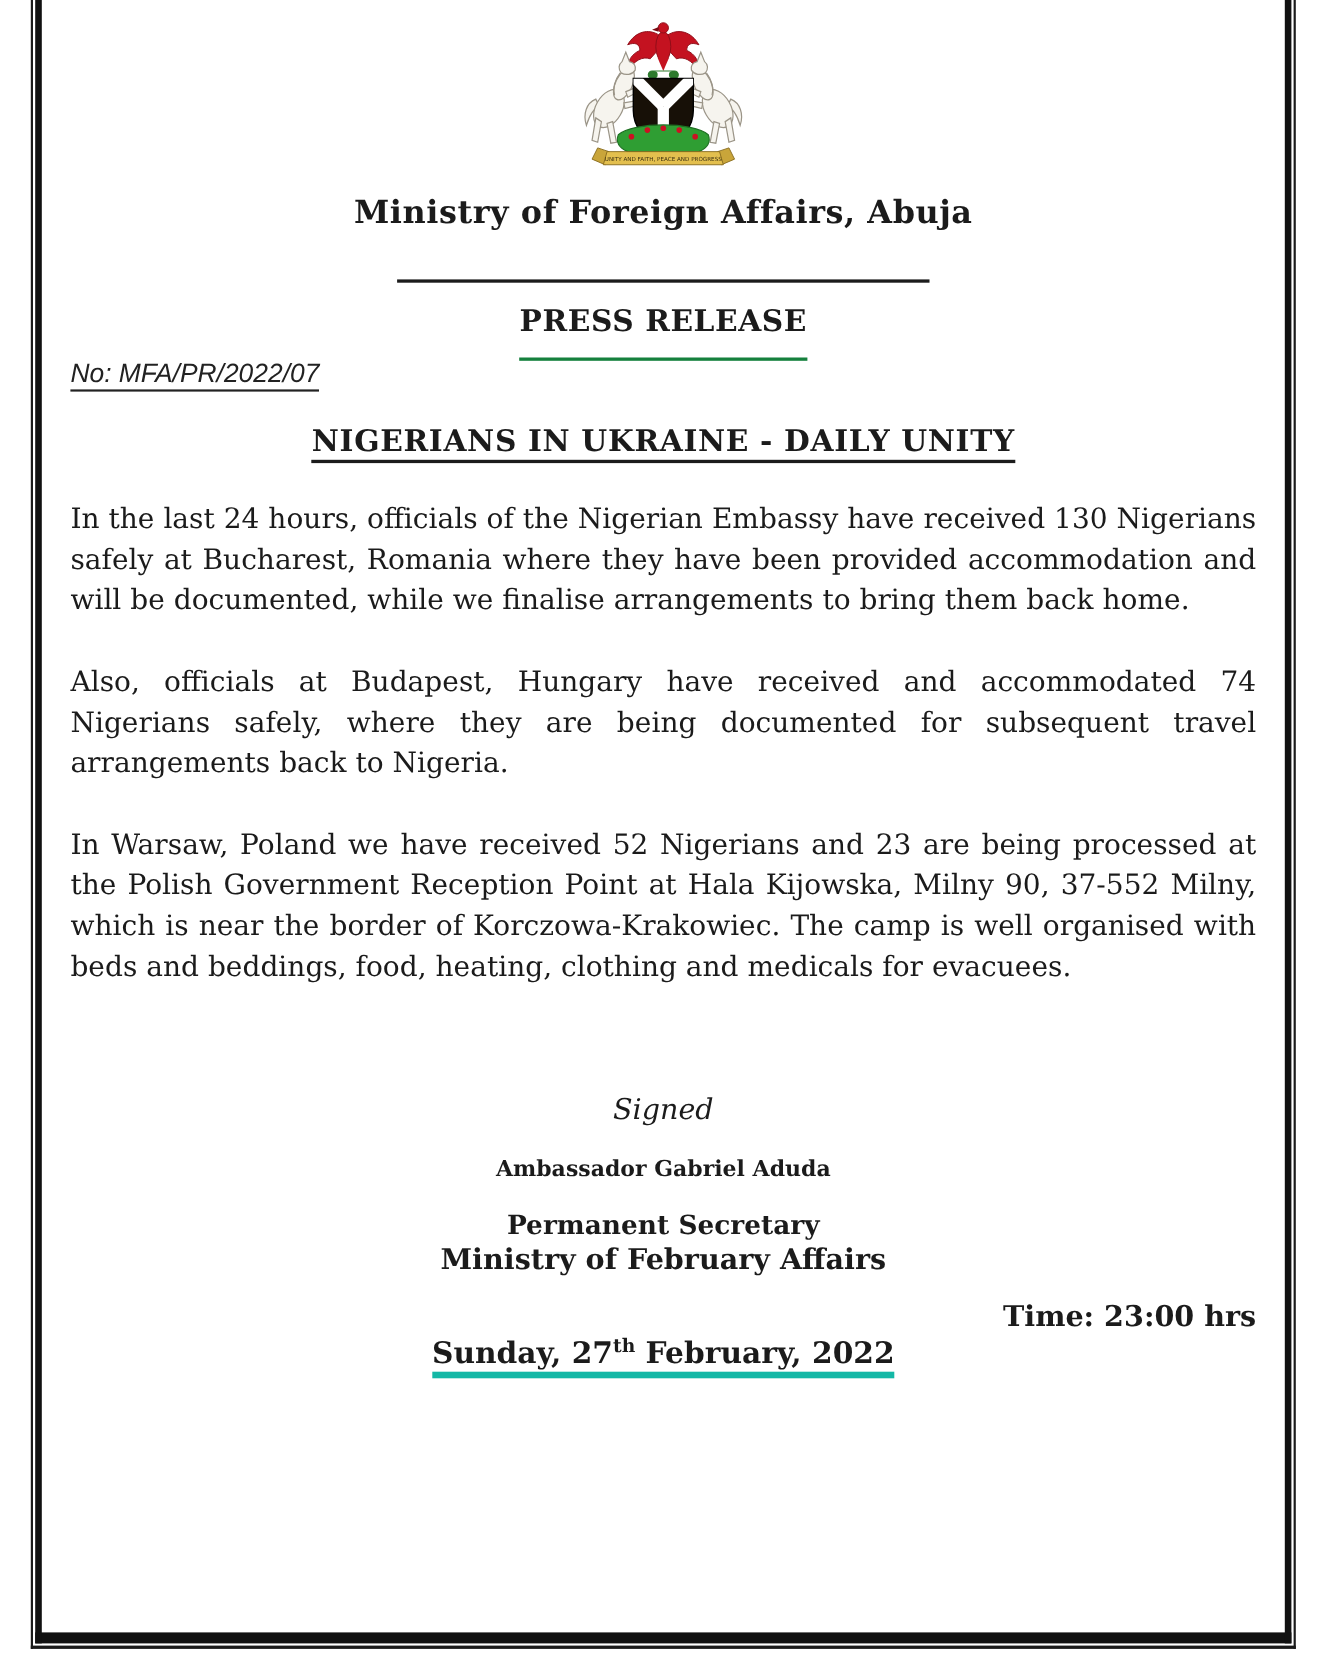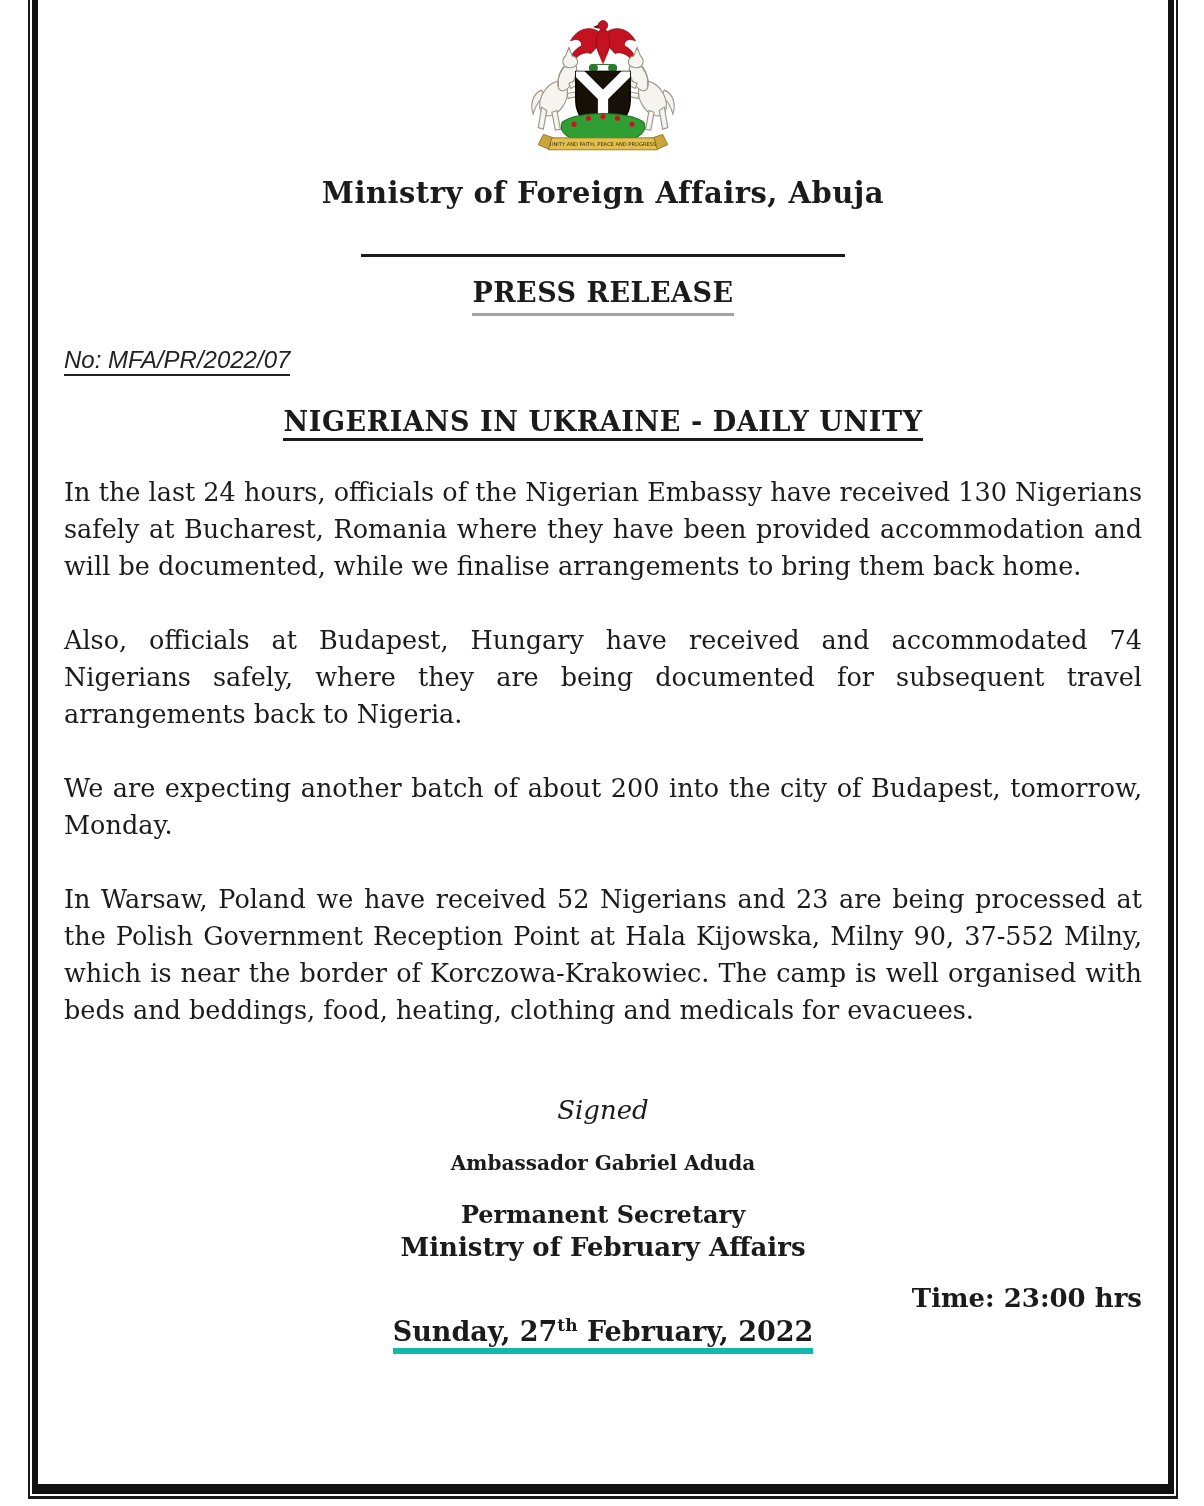--- a/index.html
+++ b/index.html
@@ -45,25 +45,25 @@
     border-top: 3px solid #1c1c1c;
   }
   .press-release {
     margin: 20px 0 0 0;
     text-align: center;
     font-size: 27px;
     font-weight: bold;
     letter-spacing: 0.5px;
   }
   .press-release span {
-    border-bottom: 3px solid #a3a3a3;
-    padding-bottom: 5px;
+    border-bottom: 3px solid #15803d;
+    padding-bottom: 17px;
   }
   .ref-no {
-    margin-top: 38px;
+    margin-top: 18px;
     font-family: "Liberation Sans", sans-serif;
     font-style: italic;
     font-size: 24px;
     color: #222;
   }
   .ref-no span { border-bottom: 2px solid #222; padding-bottom: 1px; }
   .doc-title {
     margin: 32px 0 0 0;
     text-align: center;
     font-size: 27px;
@@ -71,21 +71,21 @@
     letter-spacing: 0.6px;
   }
   .doc-title span { border-bottom: 3px solid #1c1c1c; padding-bottom: 1px; }
   .body-copy p {
     margin: 37px 0 0 0;
     font-size: 25.5px;
     line-height: 37px;
     text-align: justify;
   }
   .sig-block { text-align: center; }
-  .signed-label { margin-top: 66px; font-style: italic; font-size: 26px; }
+  .signed-label { margin-top: 96px; font-style: italic; font-size: 26px; }
   .sig-name { margin-top: 26px; font-size: 20px; font-weight: bold; }
   .sig-title { margin-top: 24px; font-size: 24px; font-weight: bold; line-height: 32px; }
   .sig-org { font-size: 26px; font-weight: bold; line-height: 32px; }
   .time-line { margin-top: 20px; font-size: 26px; font-weight: bold; text-align: right; }
   .date-line { margin-top: 2px; font-size: 27px; font-weight: bold; }
   .date-line .u { border-bottom: 6px solid #14b8a6; padding-bottom: 1px; }
   .date-line sup { font-size: 17px; }
 </style>
 </head>
 <body>
@@ -178,21 +178,20 @@
         <span>No: MFA/PR/2022/07</span>
       </div>
 
       <div class="doc-title">
         <span>NIGERIANS IN UKRAINE - DAILY UNITY</span>
       </div>
 
       <div class="body-copy">
         <p>In the last 24 hours, officials of the Nigerian Embassy have received 130 Nigerians safely at Bucharest, Romania where they have been provided accommodation and will be documented, while we finalise arrangements to bring them back home.</p>
         <p>Also, officials at Budapest, Hungary have received and accommodated 74 Nigerians safely, where they are being documented for subsequent travel arrangements back to Nigeria.</p>
-        <p>We are expecting another batch of about 200 into the city of Budapest, tomorrow, Monday.</p>
         <p>In Warsaw, Poland we have received 52 Nigerians and 23 are being processed at the Polish Government Reception Point at Hala Kijowska, Milny 90, 37-552 Milny, which is near the border of Korczowa-Krakowiec. The camp is well organised with beds and beddings, food, heating, clothing and medicals for evacuees.</p>
       </div>
 
       <div class="sig-block">
         <div class="signed-label">Signed</div>
         <div class="sig-name">Ambassador Gabriel Aduda</div>
         <div class="sig-title">Permanent Secretary</div>
         <div class="sig-org">Ministry of February Affairs</div>
         <div class="time-line">Time: 23:00 hrs</div>
         <div class="date-line">

